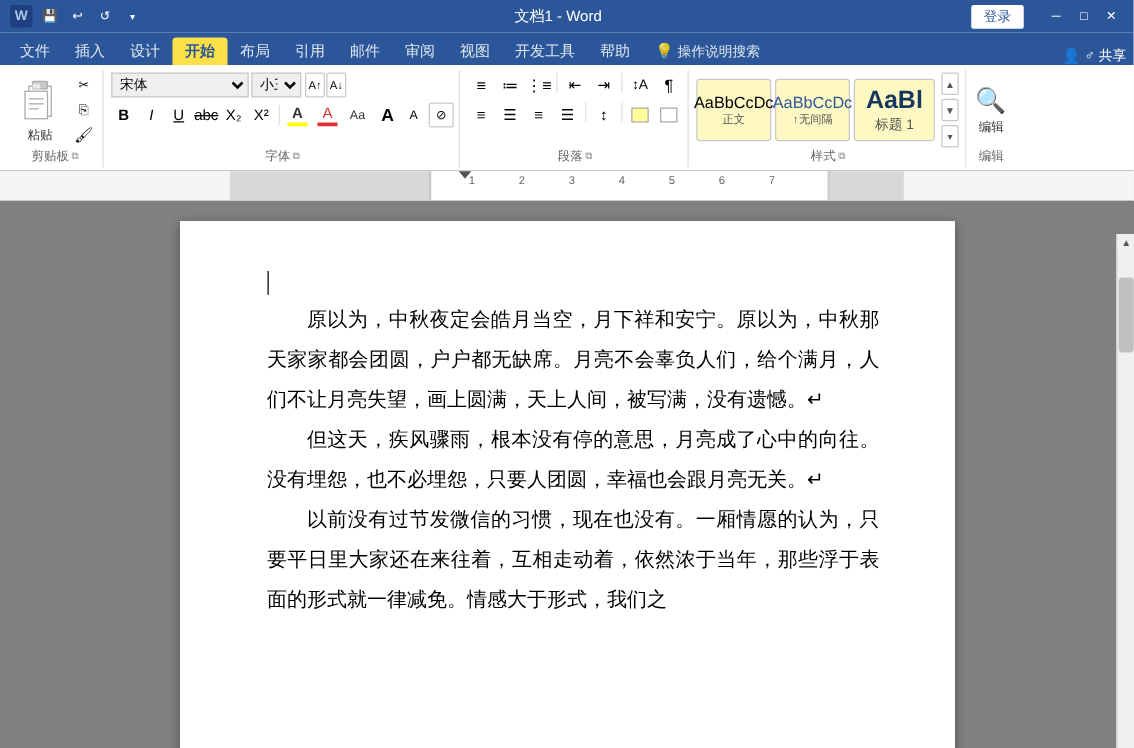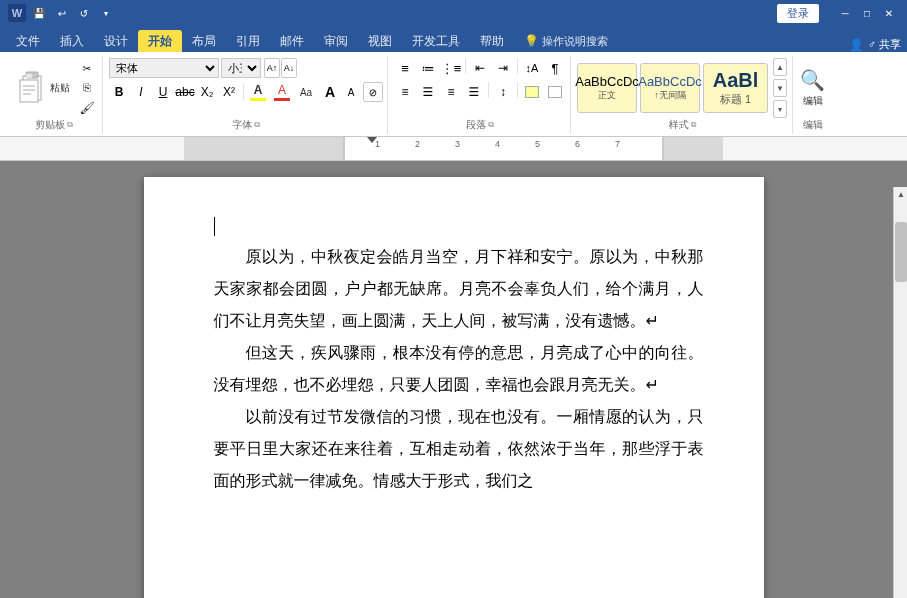--- a/index.html
+++ b/index.html
@@ -214,20 +214,21 @@
 <div class="title-bar">
   <div class="title-bar-left">
     <div class="title-icon" style="background:#1e4080;color:#aac4e8;font-weight:bold;font-size:11px;width:18px;height:18px;">W</div>
     <div class="quick-access">
       <span class="title-btn">💾</span>
       <span class="title-btn">↩</span>
       <span class="title-btn">↺</span>
       <span class="title-btn" style="font-size:8px;">▾</span>
     </div>
   </div>
+  <div class="title-bar-center">文档1 - Word</div>
   <div class="title-bar-right">
     <button class="login-btn">登录</button>
     <span style="margin: 0 6px;"></span>
     <span class="title-btn">─</span>
     <span class="title-btn">□</span>
     <span class="title-btn close">✕</span>
   </div>
 </div>
 
 <div class="ribbon-tabs">
@@ -252,21 +253,21 @@
       <span style="font-size:11px;">♂ 共享</span>
     </span>
   </div>
 </div>
 
 <div class="ribbon-content">
 
   <div class="ribbon-group-wrapper">
     <div class="group-top">
       <div style="display:flex; align-items:stretch; gap:2px;">
-        <div style="display:flex;flex-direction:row;align-items:center;cursor:pointer;padding:2px 4px;border-radius:3px;">
+        <div style="display:flex;flex-direction:column;align-items:center;cursor:pointer;padding:2px 4px;border-radius:3px;">
           <div style="width:36px;height:40px;display:flex;align-items:center;justify-content:center;">
 
             <svg width="30" height="36" viewBox="0 0 30 36">
               <rect x="6" y="6" width="18" height="24" fill="white" stroke="#aaa" stroke-width="1"></rect>
               <rect x="9" y="2" width="12" height="6" rx="1" fill="#c8c8c8" stroke="#aaa" stroke-width="1"></rect>
               <rect x="3" y="10" width="18" height="22" fill="white" stroke="#aaa" stroke-width="1"></rect>
               <rect x="9" y="4" width="6" height="4" rx="1" fill="#e8e8e8"></rect>
               <line x1="6" y1="16" x2="18" y2="16" stroke="#aaa" stroke-width="1"></line>
               <line x1="6" y1="20" x2="18" y2="20" stroke="#aaa" stroke-width="1"></line>
               <line x1="6" y1="24" x2="14" y2="24" stroke="#aaa" stroke-width="1"></line>

